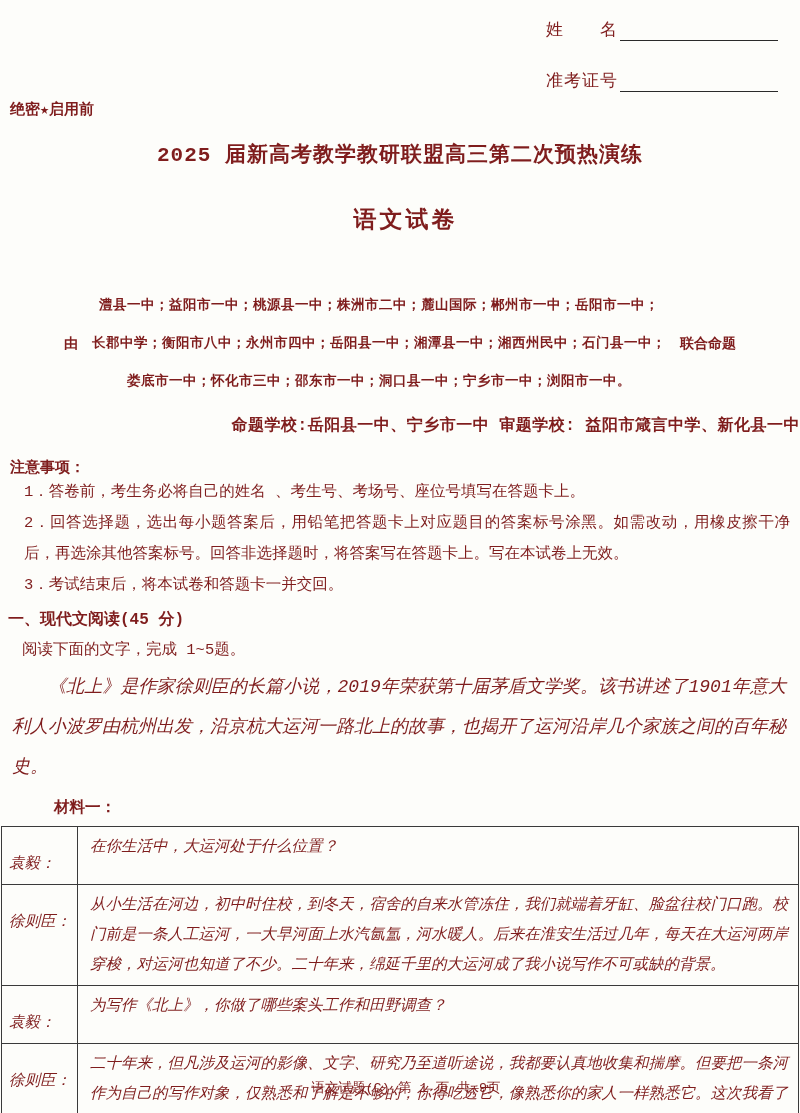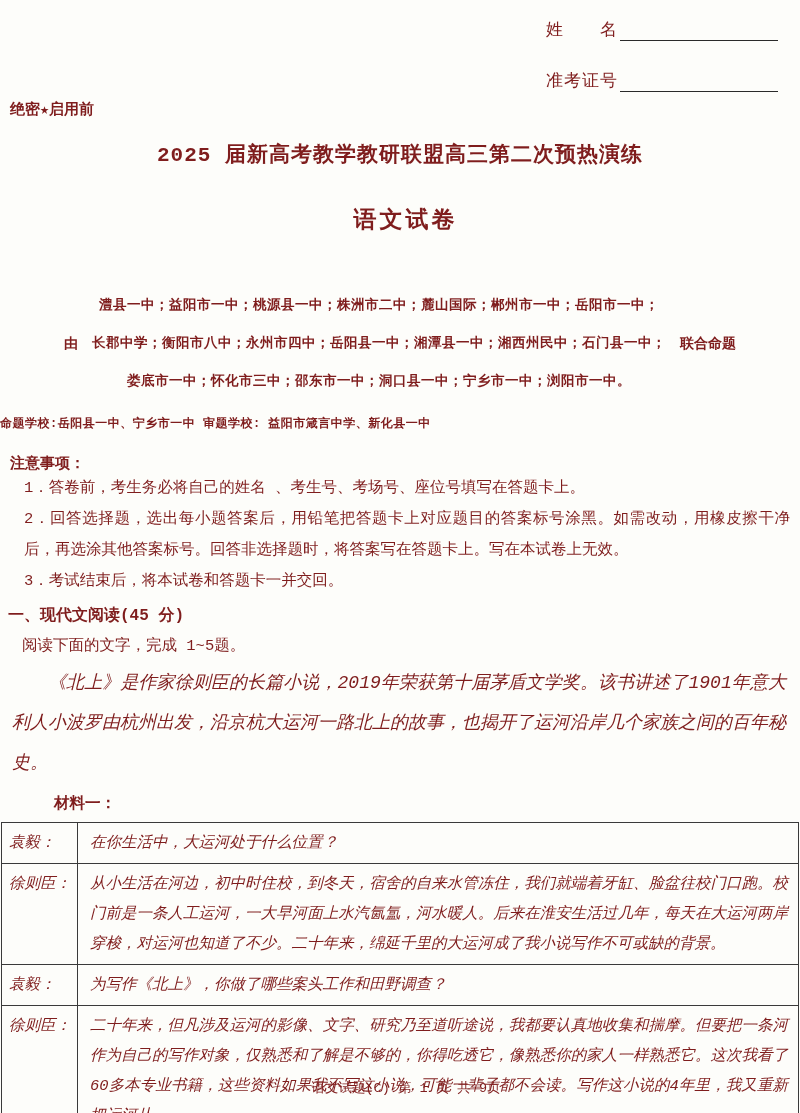--- a/index.html
+++ b/index.html
@@ -78,22 +78,22 @@
   }
   .schools-prefix { margin-right: 14px; }
   .schools-suffix { margin-left: 14px; }
   .schools-lines {
     text-align: center;
     font-size: 13.5px;
     line-height: 38px;
     letter-spacing: .5px;
   }
   .schools-footer {
-    text-align: left;
-    font-size: 12px;
+    text-align: right;
+    font-size: 16px;
     margin-top: 14px;
     letter-spacing: .5px;
   }
 
   
   .notice { margin: 22px 10px 0 10px; }
   .notice-heading {
     font-size: 15px;
     font-weight: bold;
   }
@@ -146,21 +146,21 @@
   .interview td {
     border: 1px solid #3a3a3a;
     vertical-align: top;
     font-style: italic;
     font-size: 15.5px;
     line-height: 30px;
     text-align: justify;
   }
   .interview td.speaker {
     width: 64px;
-    padding: 5px 4px 5px 7px;
+    padding: 22px 4px 5px 7px;
     white-space: nowrap;
   }
   .interview td.content {
     padding: 5px 10px 5px 12px;
   }
 
   .page-footer {
     position: absolute;
     bottom: 16px;
     left: 6px;

